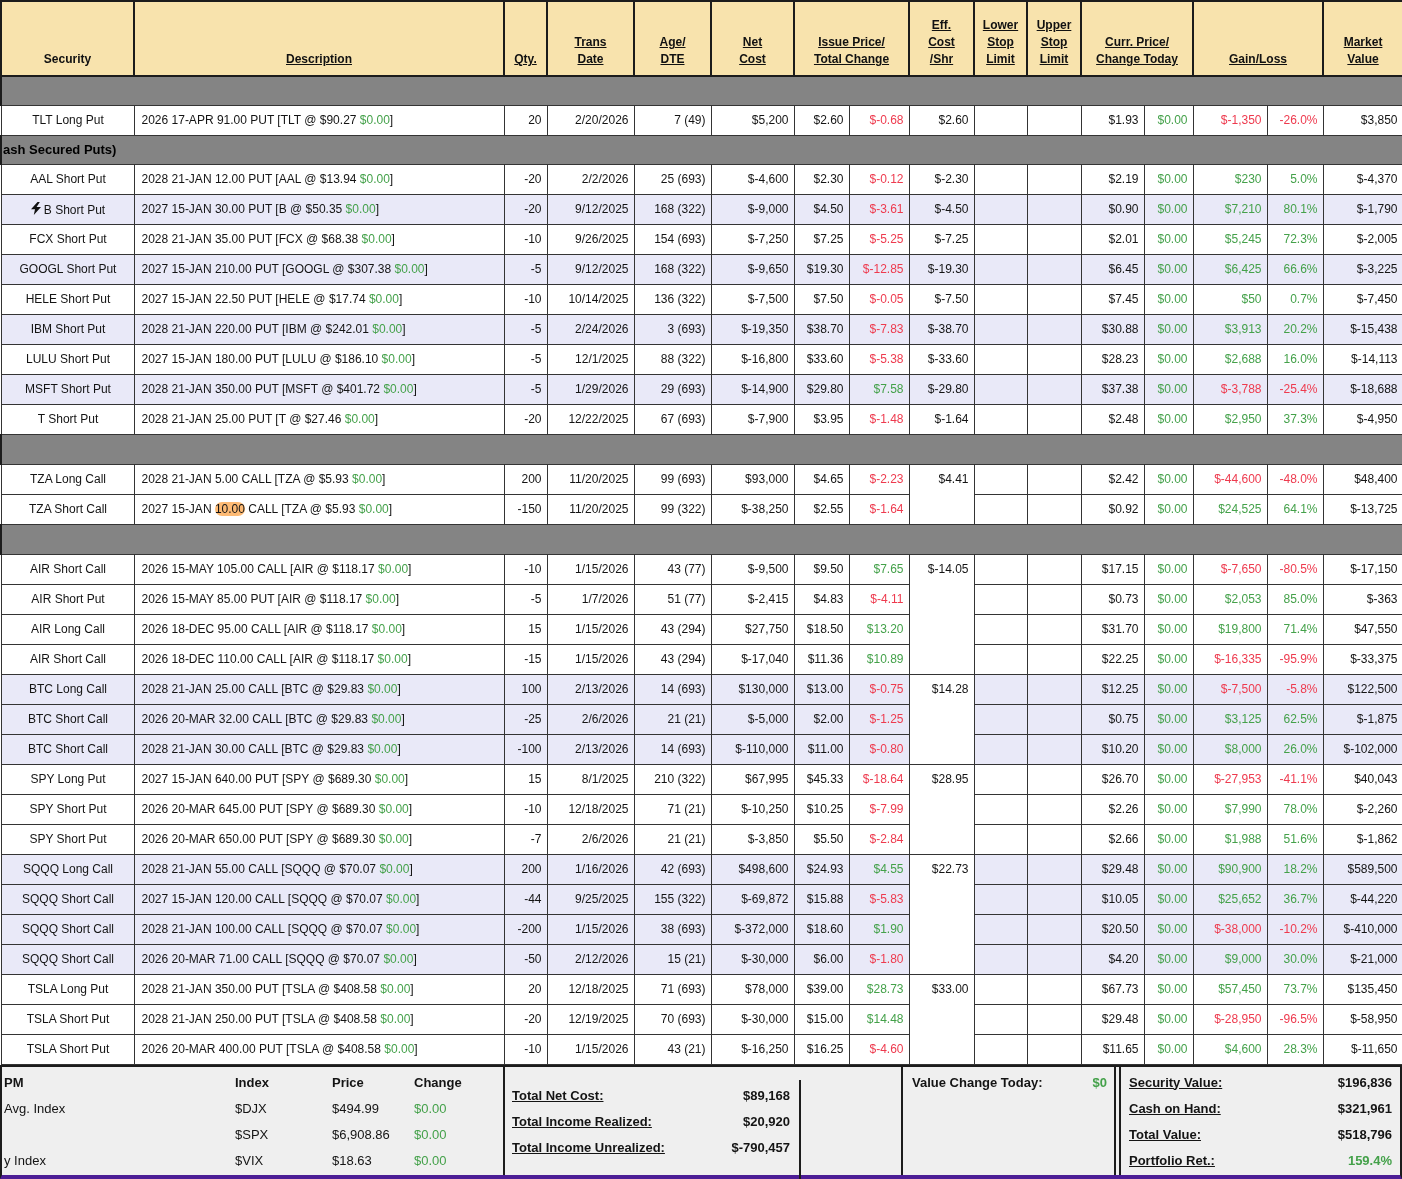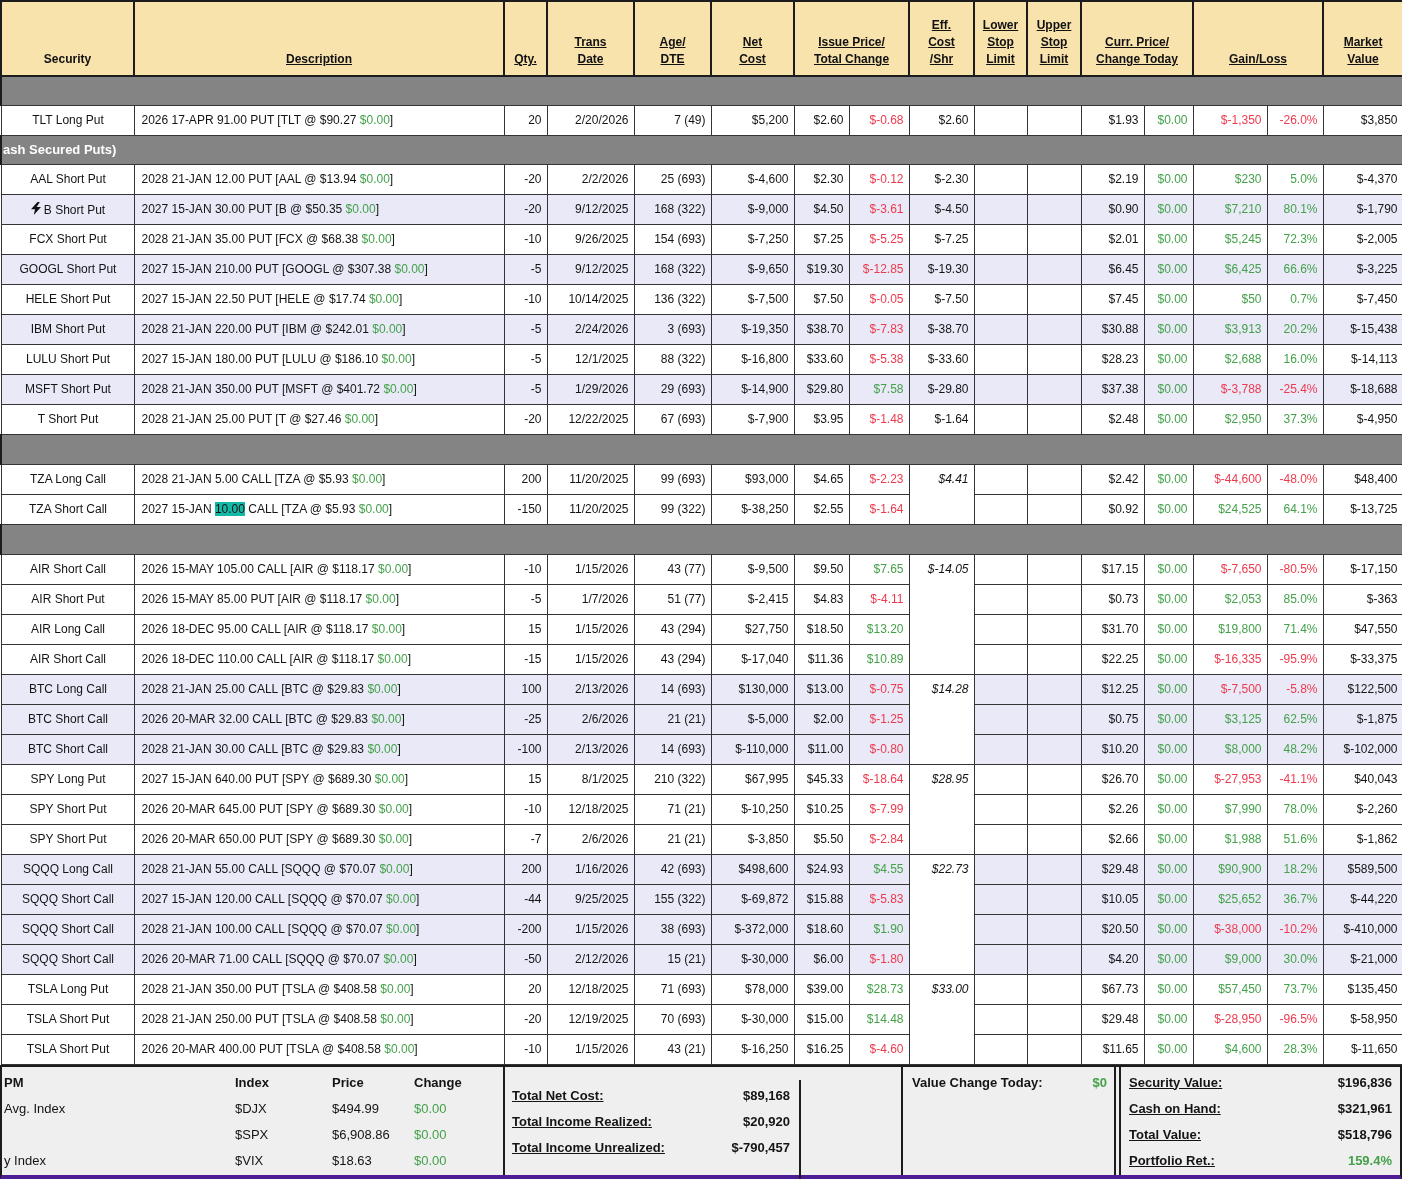--- a/index.html
+++ b/index.html
@@ -18,24 +18,24 @@
   thead th.u span{text-decoration:underline;text-align:center;}
 
   tbody td{border:1px solid var(--line);height:30px;font-size:12px;color:#141414;
     padding:0 5px;background:#fff;}
   td.bg-l{background:var(--lav);}
   td.num{text-align:right;}
   td.c-sec{padding-left:6px;text-align:center;}
   td.c-desc{padding-left:7px;}
   .red{color:var(--red);}
   .grn{color:var(--grn);}
-  tr.band td{background:var(--gray);color:#ffffff;font-weight:bold;font-size:13px;
+  tr.band td{background:var(--gray);color:#000000;font-weight:bold;font-size:13px;
     border-left:2px solid var(--heavy);border-right:2px solid var(--heavy);padding-left:1px;}
-  .hl-gray{background:#14b8a6;}
-  td.eff-merged{background:#fff;vertical-align:top;padding-top:7px;font-style:italic;}
+  .hl-gray{background:#fdba74;border-radius:7px;}
+  td.eff-merged{background:#fff;vertical-align:top;padding-top:7px;}
   .bolt{display:inline-block;margin:0 3px -1px 0;}
 
   
   .summary{display:flex;width:1402px;height:114px;background:var(--sumbg);
     border-top:2px solid var(--heavy);border-bottom:4px solid #4c1d95;
     border-left:2px solid var(--heavy);border-right:2px solid var(--heavy);
     font-size:13px;color:#141414;}
   .panel{height:108px;padding-top:3px;}
   .srow{display:flex;line-height:26px;height:26px;}
   .bold{font-weight:bold;}
@@ -474,21 +474,21 @@
           <td class="num bg-l">2/13/2026</td>
           <td class="num bg-l">14 (693)</td>
           <td class="num bg-l">$-110,000</td>
           <td class="num bg-l">$11.00</td>
           <td class="num red bg-l">$-0.80</td>
           <td class="num bg-l"></td>
           <td class="num bg-l"></td>
           <td class="num bg-l">$10.20</td>
           <td class="num grn bg-l">$0.00</td>
           <td class="num grn bg-l">$8,000</td>
-          <td class="num grn bg-l">48.2%</td>
+          <td class="num grn bg-l">26.0%</td>
           <td class="num bg-l">$-102,000</td>
         </tr>
         <tr>
           <td class="c-sec">SPY Long Put</td>
           <td class="c-desc">2027 15-JAN 640.00 PUT [SPY @ $689.30 <span class="grn">$0.00</span>]</td>
           <td class="num">15</td>
           <td class="num">8/1/2025</td>
           <td class="num">210 (322)</td>
           <td class="num">$67,995</td>
           <td class="num">$45.33</td>

